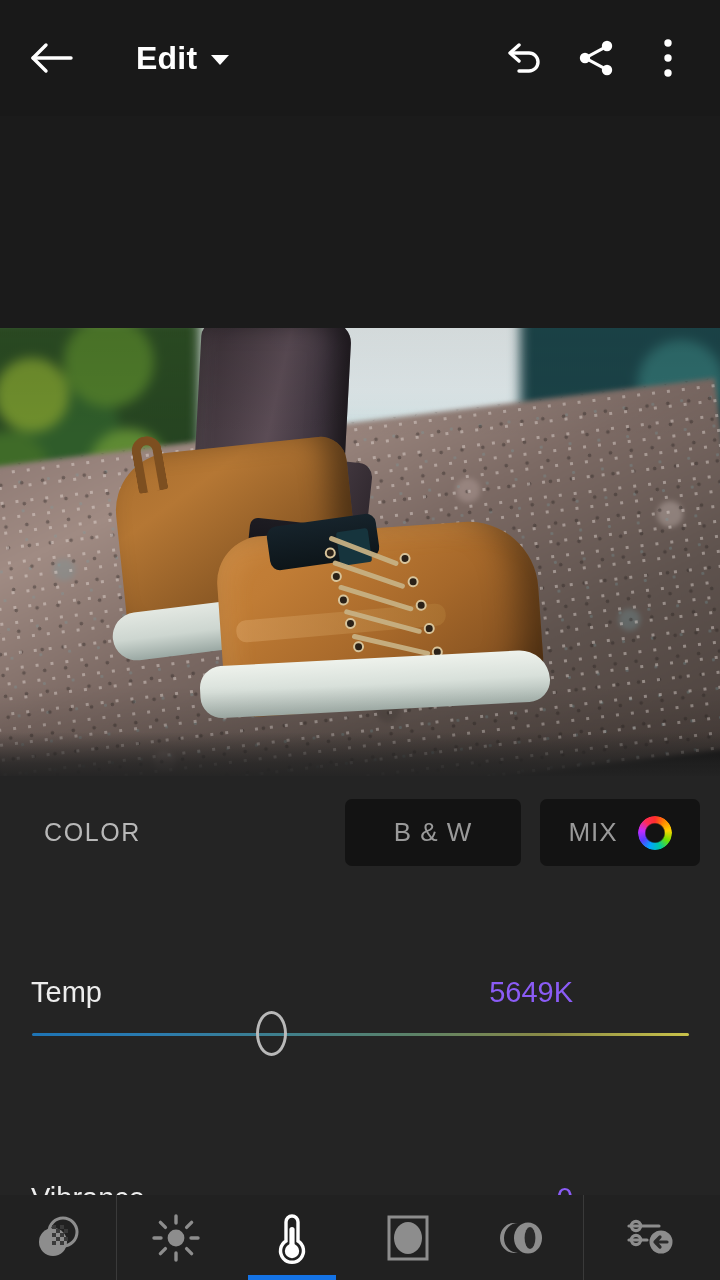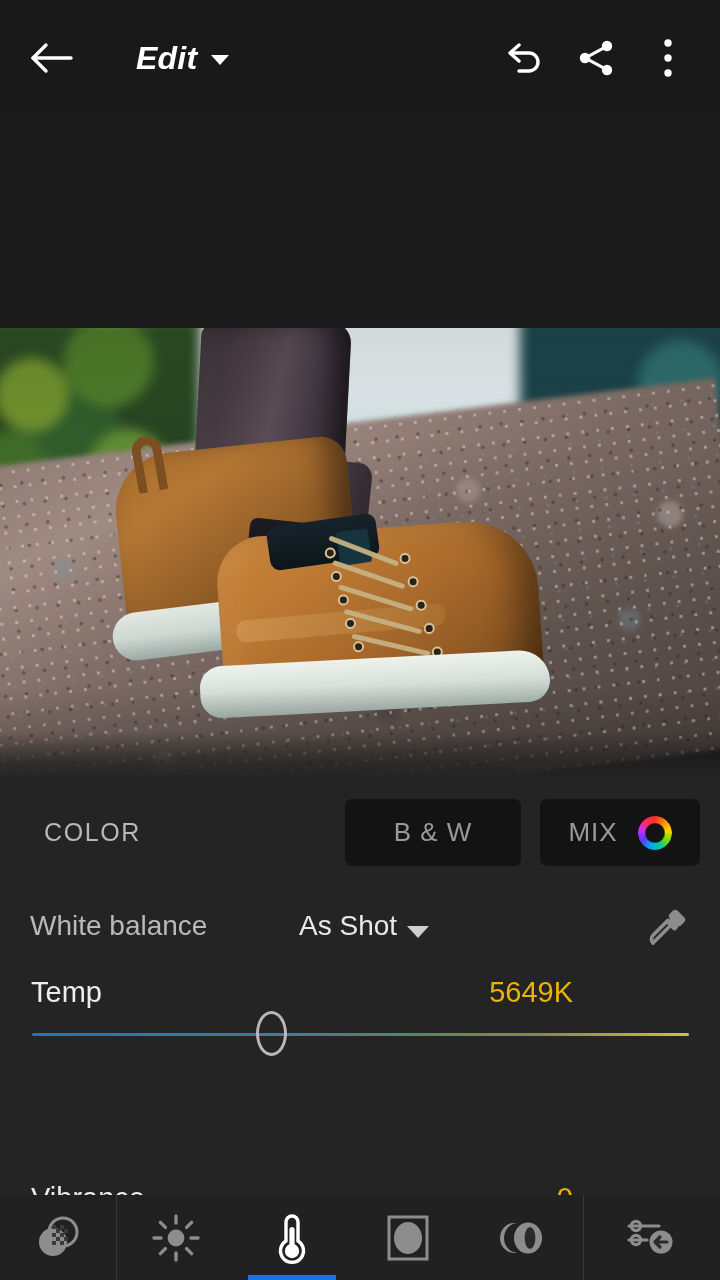--- a/index.html
+++ b/index.html
@@ -15,21 +15,21 @@
   .topbar {
     position:absolute; left:0; top:0; width:720px; height:116px;
     background:#191919;
   }
   .tb-back {
     position:absolute; left:26px; top:32px; width:52px; height:52px;
     display:flex; align-items:center; justify-content:center;
   }
   .tb-title-wrap {
     position:absolute; left:136px; top:33px; height:50px;
-    display:flex; align-items:center; gap:14px;font-style:italic;
+    display:flex; align-items:center; gap:14px;
   }
   .tb-title { color:#ffffff; font-size:32px; font-weight:bold; letter-spacing:.2px; }
   .caret {
     width:0; height:0; border-left:9px solid transparent;
     border-right:9px solid transparent; border-top:10px solid #ffffff;
     margin-top:4px;
   }
   .tb-right { position:absolute; right:16px; top:30px; display:flex; align-items:center; }
   .tb-icon {
     width:72px; height:56px; display:flex; align-items:center; justify-content:center;
@@ -220,21 +220,21 @@
     width:0; height:0; border-left:11px solid transparent;
     border-right:11px solid transparent; border-top:12px solid #cfcfcf;
   }
   .eyedropper { position:absolute; left:640px; top:-2px; width:56px; height:56px; }
 
   .slider { position:absolute; left:0; width:604px; height:100px; }
   .sl-temp { top:200px; }
   .sl-tint { top:303px; }
   .sl-vib  { top:406px; }
   .sl-name { position:absolute; left:31px; top:0; color:#ededed; font-size:29px; }
-  .sl-val  { position:absolute; right:31px; top:0; color:#eab308; font-size:29px; }
+  .sl-val  { position:absolute; right:31px; top:0; color:#8b5cf6; font-size:29px; }
   .track {
     position:absolute; left:32px; top:57px; width:657px; height:3px; border-radius:2px;
   }
   .track-temp { background:linear-gradient(90deg,#1e74b5 0%,#2a7bb0 18%,#3f7f8c 38%,#5c8268 58%,#8a8a46 78%,#c9c24a 100%); }
   .track-tint { background:linear-gradient(90deg,#2e8f38 0%,#3b8a42 22%,#58795c 42%,#6e6e72 52%,#8a5f8c 72%,#a947a9 100%); }
   .knob {
     position:absolute; top:35px; width:31px; height:45px;
     border:3px solid #b9b9b9; border-radius:50%;
     background:rgba(36,36,36,.0);
   }
@@ -356,35 +356,20 @@
       <div class="pill pill-mix">
         <span class="pill-text">MIX</span>
         <span class="wheel"></span>
       </div>
 
       <div class="pill pill-bw">
         <span class="pill-text">B &amp; W</span>
       </div>
     </div>
 
-    <div class="wb-row">
-      <span class="wb-label">White balance</span>
-      <span class="wb-value">As Shot</span>
-      <span class="wb-caret"></span>
-      <div class="eyedropper">
-        <svg width="56" height="56" viewBox="0 0 56 56">
-          <g stroke="#8d8d8d" stroke-width="3.6" fill="none" stroke-linecap="round" stroke-linejoin="round">
-            <path d="M13 43 L31 25"></path>
-            <path d="M13 43 a5.5 5.5 0 0 1 0-7.8 L28 20.4"></path>
-          </g>
-          <rect x="29" y="12.5" width="16" height="11" rx="3.4" transform="rotate(45 37 18)" fill="#8d8d8d"></rect>
-          <rect x="26.5" y="21.5" width="12" height="6.5" rx="2" transform="rotate(45 32.5 24.8)" fill="#8d8d8d"></rect>
-        </svg>
-      </div>
-    </div>
 
     <div class="slider sl-temp">
       <span class="sl-name">Temp</span>
       <span class="sl-val">5649K</span>
       <div class="track track-temp"></div>
       <div class="knob knob-temp"></div>
     </div>
 
 
     <div class="slider sl-vib">

